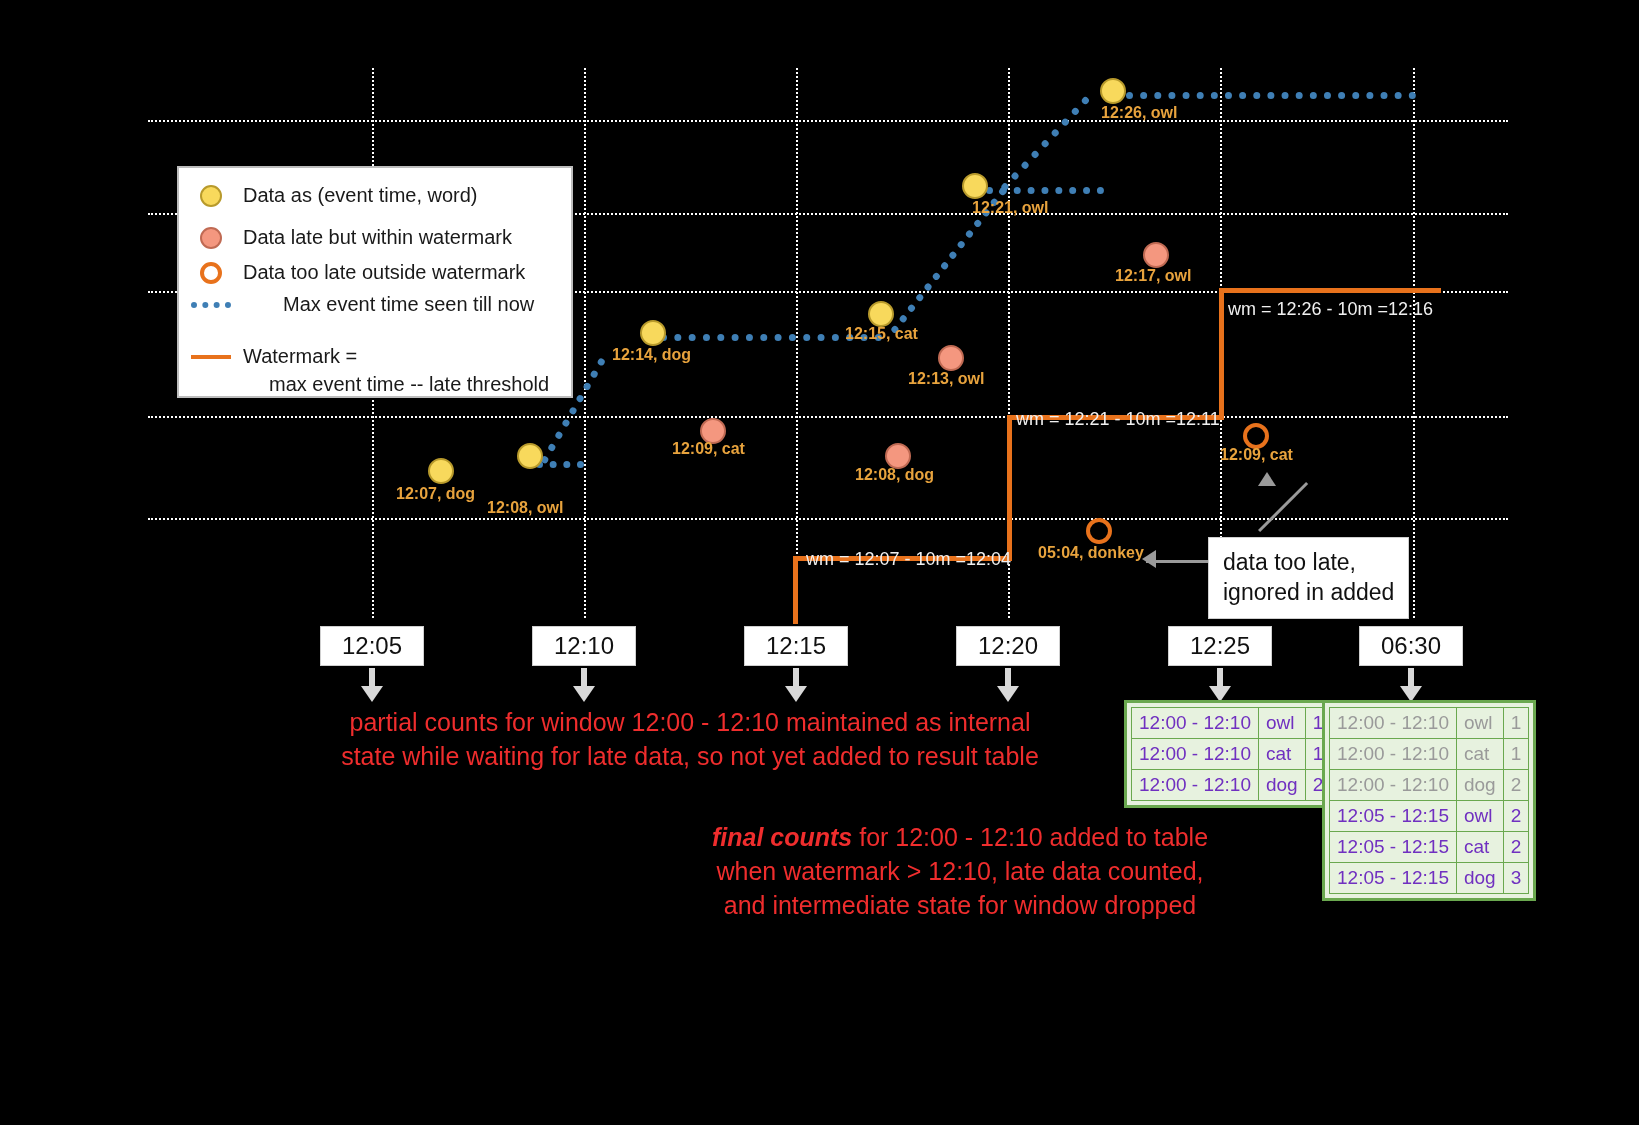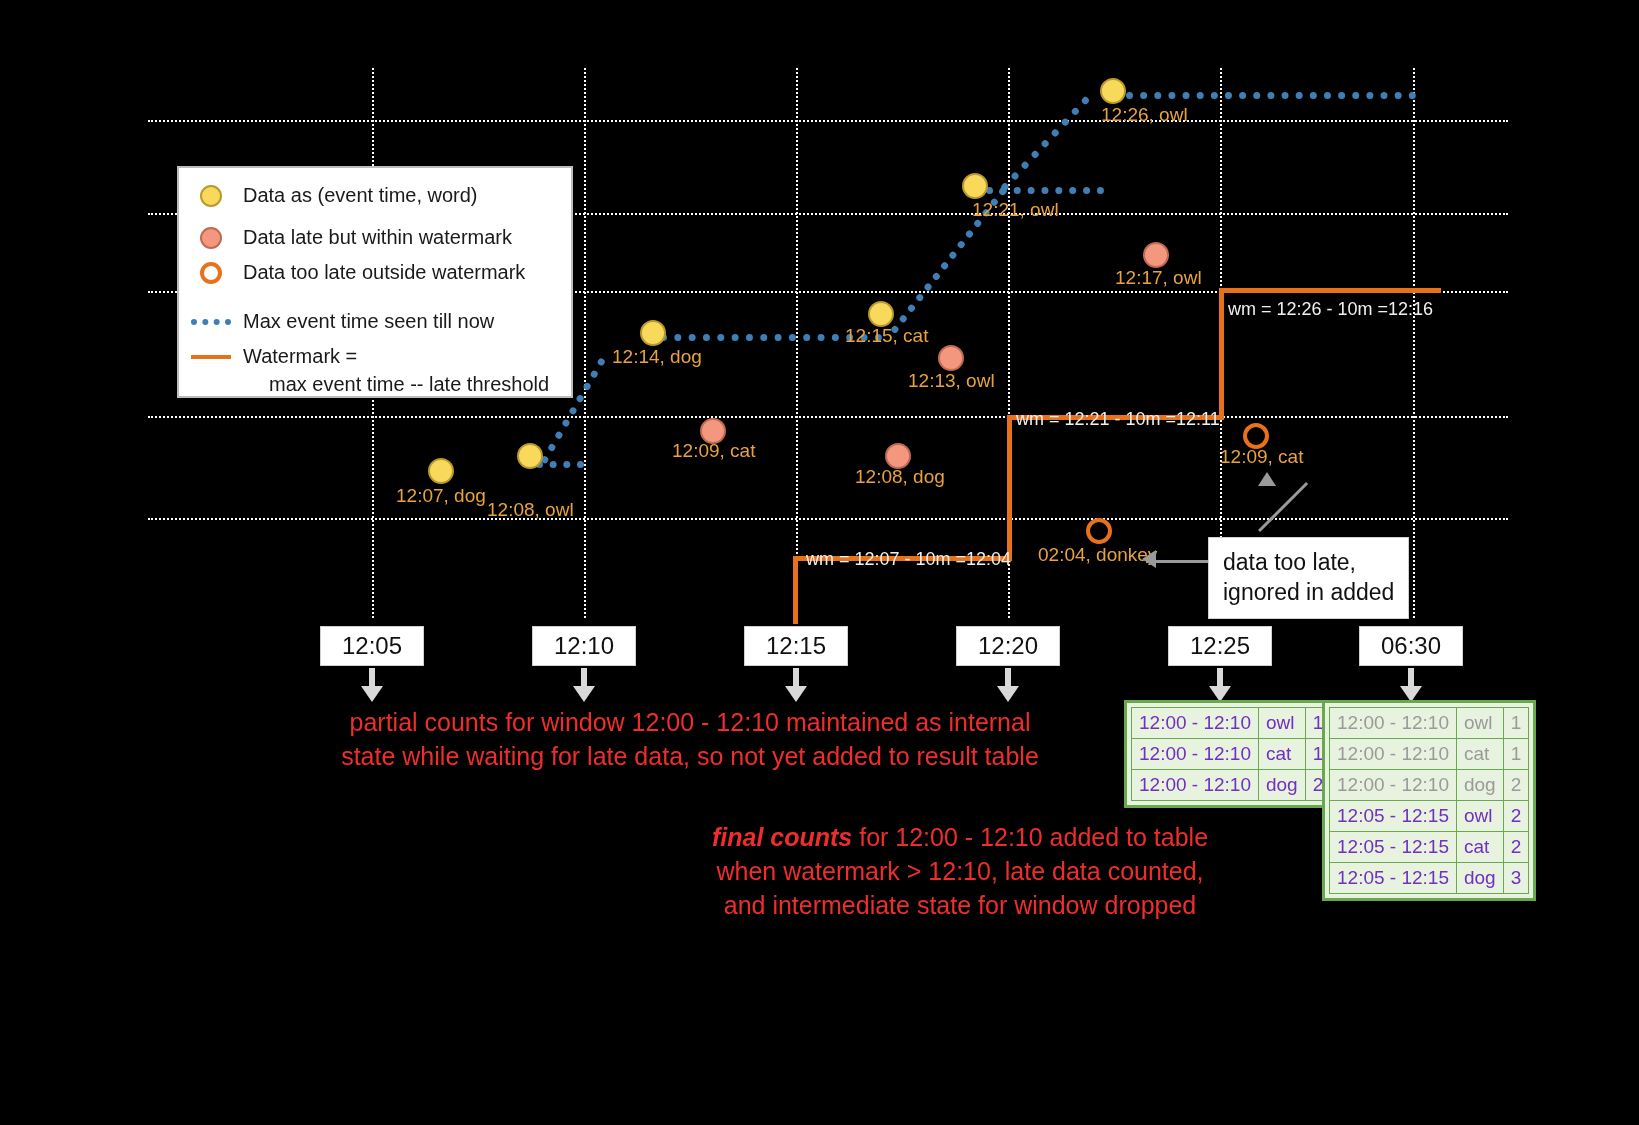--- a/index.html
+++ b/index.html
@@ -37,23 +37,24 @@
     border-radius: 50%;
     box-sizing: border-box;
   }
   .pt.yellow { background: #f8d95c; border: 2px solid #b89a2b; }
   .pt.salmon { background: #f4977f; border: 2px solid #c06a53; }
   .pt.hollow { background: #000; border: 4px solid #e8721c; }
 
   .ptlabel {
     position: absolute;
     color: #e8a33d;
-    font-size: 19px;
+    font-size: 16px;
     white-space: nowrap;
     font-family: "Liberation Sans", sans-serif;
+    font-weight: bold;
   }
 
   
   #legend {
     position: absolute;
     left: 177px; top: 166px;
     width: 396px; height: 232px;
     background: #ffffff;
     border: 2px solid #bdbdbd;
     box-sizing: border-box;
@@ -258,21 +259,21 @@
   <div class="pt yellow" style="left:868px; top:301px;"></div>
   <div class="ptlabel" style="left:845px; top:325px;">12:15, cat</div>
 
   <div class="pt salmon" style="left:885px; top:443px;"></div>
   <div class="ptlabel" style="left:855px; top:466px;">12:08, dog</div>
 
   <div class="pt salmon" style="left:938px; top:345px;"></div>
   <div class="ptlabel" style="left:908px; top:370px;">12:13, owl</div>
 
   <div class="pt hollow" style="left:1086px; top:518px;"></div>
-  <div class="ptlabel" style="left:1038px; top:544px;">02:04, donkey</div>
+  <div class="ptlabel" style="left:1038px; top:544px;">05:04, donkey</div>
 
   <div class="pt yellow" style="left:962px; top:173px;"></div>
   <div class="ptlabel" style="left:972px; top:199px;">12:21, owl</div>
 
   <div class="pt salmon" style="left:1143px; top:242px;"></div>
   <div class="ptlabel" style="left:1115px; top:267px;">12:17, owl</div>
 
   <div class="pt yellow" style="left:1100px; top:78px;"></div>
   <div class="ptlabel" style="left:1101px; top:104px;">12:26, owl</div>
 
@@ -291,21 +292,21 @@
           <span class="dot s"></span>
         </span>
       <span>Data late but within watermark</span>
     </div>
     <div class="leg-row" style="left:10px; top:93px;">
       <span class="leg-swatch">
           <span class="dot h"></span>
         </span>
       <span>Data too late outside watermark</span>
     </div>
-    <div class="leg-row" style="left:10px; top:142px;">
+    <div class="leg-row" style="left:10px; top:125px;gap:40px;">
       <span class="leg-swatch">
           <span class="dashline"></span>
         </span>
       <span>Max event time seen till now</span>
     </div>
     <div class="leg-row" style="left:10px; top:177px;">
       <span class="leg-swatch">
           <span class="solidline"></span>
         </span>
       <span>Watermark =</span>

